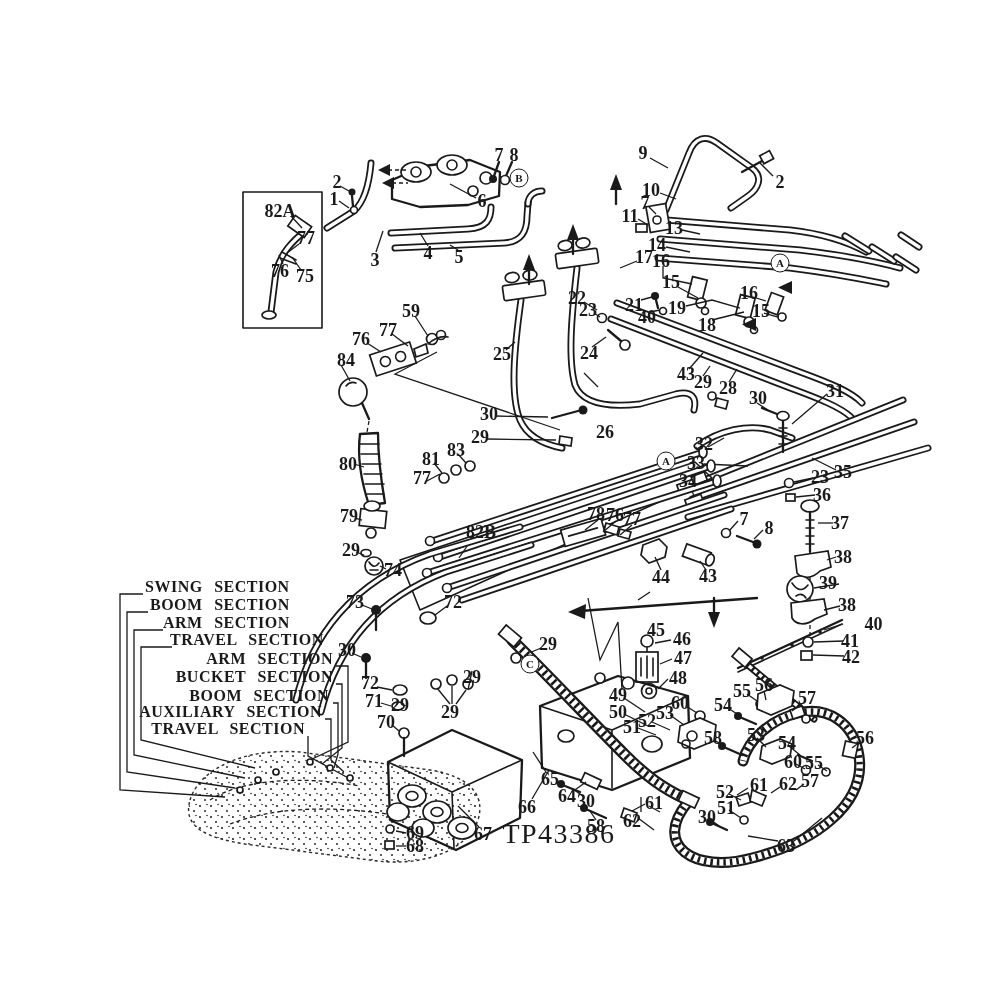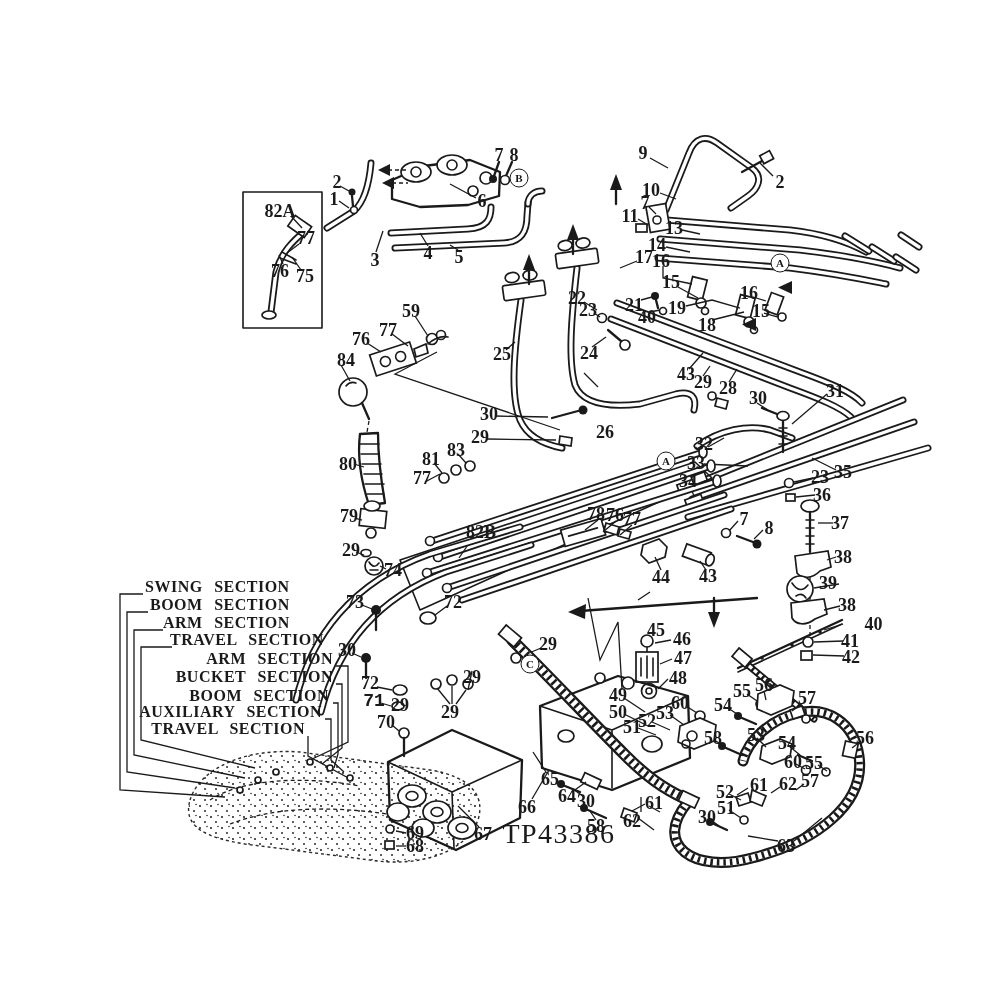--- a/index.html
+++ b/index.html
@@ -599,21 +599,21 @@
       <div class="callout" style="left: 632px; top: 519px;">77</div>
       <div class="callout" style="left: 744px; top: 519px;">7</div>
       <div class="callout" style="left: 769px; top: 528px;">8</div>
       <div class="callout" style="left: 661px; top: 577px;">44</div>
       <div class="callout" style="left: 708px; top: 576px;">43</div>
       <div class="callout" style="left: 656px; top: 594px; margin-top: 36px;">45</div>
       <div class="callout" style="left: 355px; top: 602px;">73</div>
       <div class="callout" style="left: 453px; top: 602px;">72</div>
       <div class="callout" style="left: 347px; top: 650px;">30</div>
       <div class="callout" style="left: 370px; top: 683px;">72</div>
-      <div class="callout" style="left: 374px; top: 701px; font-family: Liberation Mono, monospace;">71</div>
+      <div class="callout" style="left: 374px; top: 701px;">71</div>
       <div class="callout" style="left: 386px; top: 722px;">70</div>
       <div class="callout" style="left: 400px; top: 705px;">29</div>
       <div class="callout" style="left: 450px; top: 712px;">29</div>
       <div class="callout" style="left: 472px; top: 677px;">29</div>
       <div class="callout" style="left: 548px; top: 644px;">29</div>
       <div class="callout" style="left: 682px; top: 639px;">46</div>
       <div class="callout" style="left: 683px; top: 658px;">47</div>
       <div class="callout" style="left: 678px; top: 678px;">48</div>
       <div class="callout" style="left: 618px; top: 695px;">49</div>
       <div class="callout" style="left: 618px; top: 712px;">50</div>

